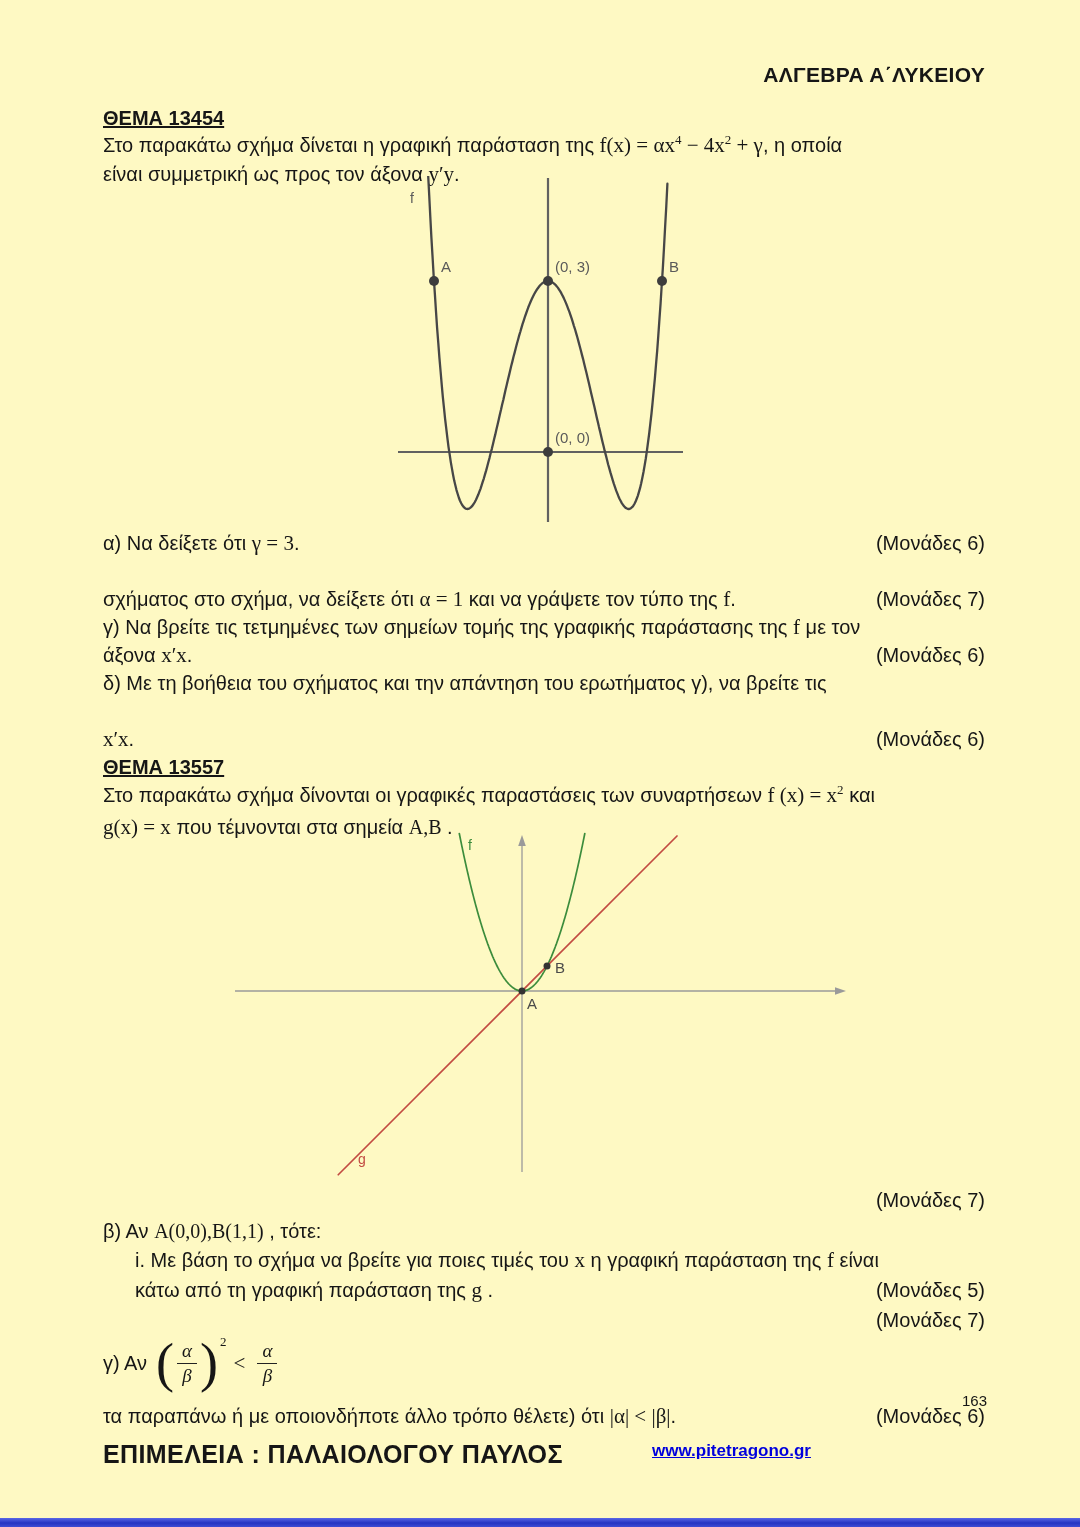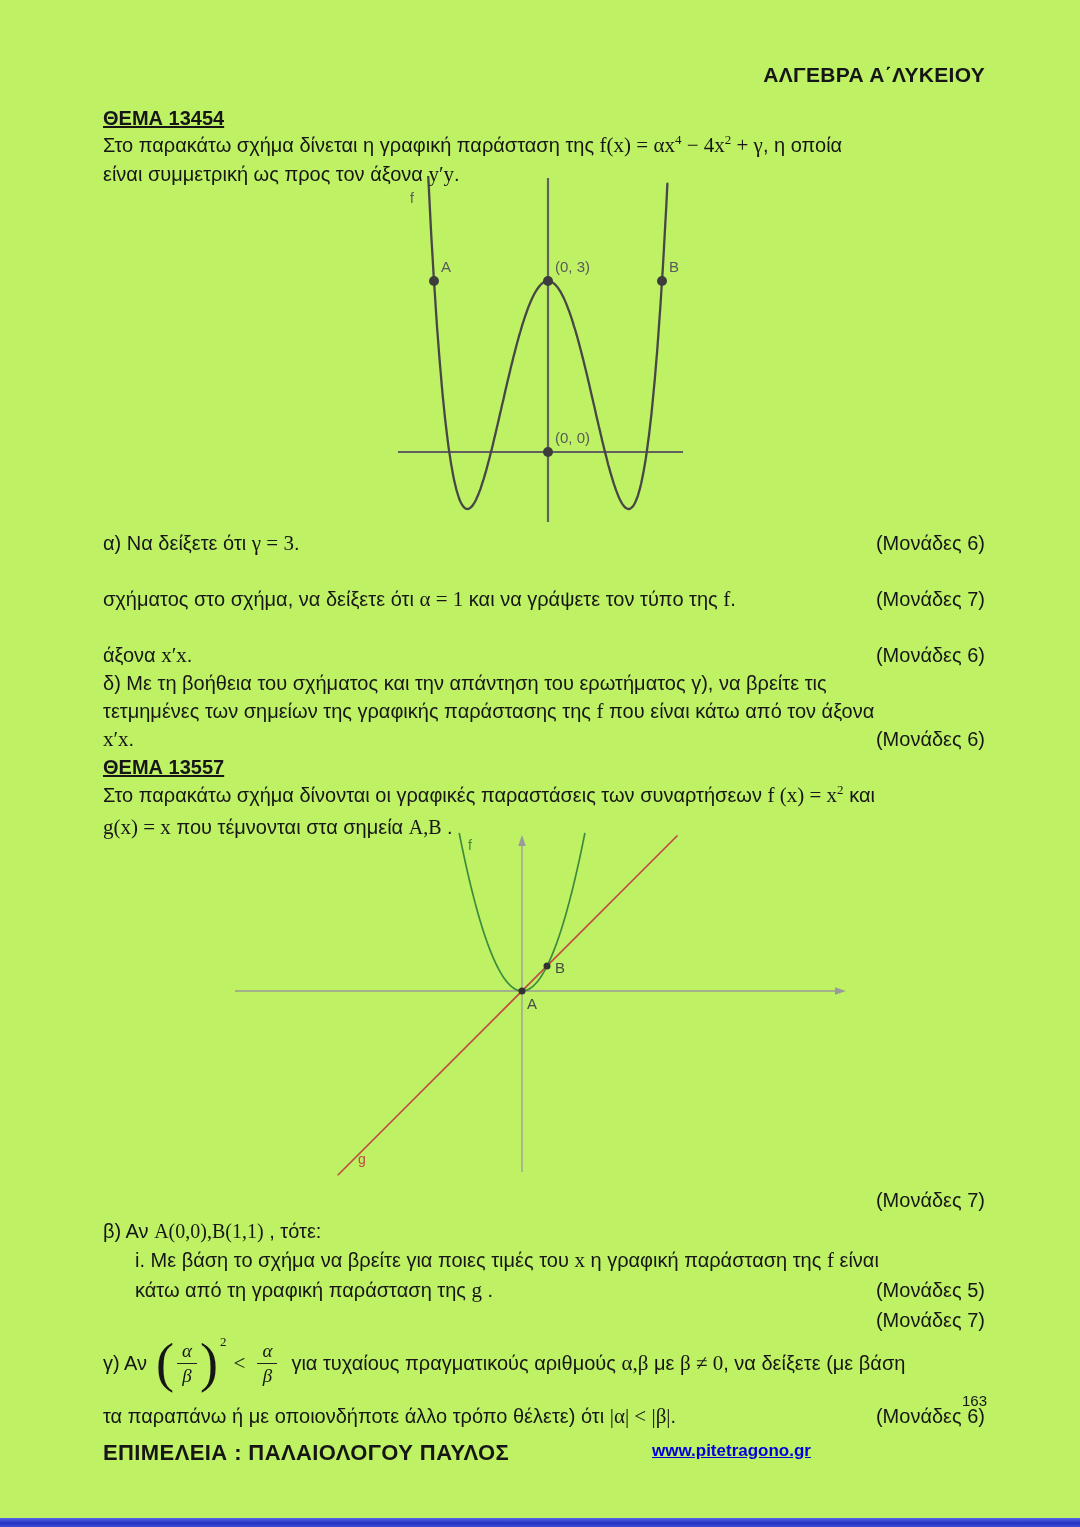--- a/index.html
+++ b/index.html
@@ -1,17 +1,17 @@
 <!DOCTYPE html>
 <html><head>
 <meta charset="utf-8">
 <style>
   *{margin:0;padding:0;box-sizing:border-box}
   html,body{background:#ffffff}
-  .page{position:relative;width:1080px;height:1527px;background:#bef264;overflow:hidden;
+  .page{position:relative;width:1080px;height:1527px;background:#fef9c3;overflow:hidden;
         font-family:"Liberation Sans",sans-serif;color:#161616}
   .hdr{position:absolute;top:63px;right:95px;font-size:21px;font-weight:bold;letter-spacing:.3px}
   .line{position:absolute;left:103px;width:882px;height:29px;font-size:20px;line-height:28px;white-space:nowrap}
   .ttl{font-weight:bold;text-decoration:underline}
   .pts{position:absolute;right:0;top:0}
   .tx{font-family:"Liberation Sans",sans-serif}
   .mi{font-family:"Liberation Serif",serif;font-size:21px}
   .mr{font-family:"Liberation Serif",serif;font-size:20px}
   sup.sp{font-size:13px;line-height:0;vertical-align:super}
   .ind{padding-left:32px}
@@ -19,21 +19,21 @@
   .bigfrac{display:inline-flex;align-items:center;margin:0 12px 0 8px}
   .paren{font-family:"Liberation Serif",serif;font-size:54px;font-weight:400;line-height:1;margin:0 1px}
   .frac{display:inline-flex;flex-direction:column;align-items:center;
         font-family:"Liberation Serif",serif;font-style:italic;font-size:19px;line-height:1.25;margin:0 2px}
   .fnum{border-bottom:1.4px solid #222;padding:0 5px}
   .fden{padding:0 5px}
   .fexp{font-family:"Liberation Serif",serif;font-size:13px;position:relative;top:-21px;left:1px}
   .frel{font-family:"Liberation Serif",serif;font-size:21px;margin:0 10px 0 8px}
   svg.graph{position:absolute}
   svg text{font-family:"Liberation Sans",sans-serif}
-  .ftr-left{position:absolute;left:103px;top:1440px;font-size:22px;font-weight:bold;letter-spacing:.4px}
+  .ftr-left{position:absolute;left:103px;top:1440px;font-size:25px;font-weight:bold;letter-spacing:.4px}
   .ftr-link{position:absolute;left:652px;top:1441px;font-size:17px;font-weight:bold;color:#0000dd;
             text-decoration:underline;cursor:pointer}
   .ftr-page{position:absolute;left:962px;top:1392px;font-family:Liberation Sans, sans-serif;font-size:15px}
   .bbar{position:absolute;left:0;right:0;bottom:0;height:9px;
         background:linear-gradient(180deg,#5a68e6 0%,#2434c2 55%,#3d4bd4 100%)}
 </style>
 </head>
 <body>
 
 <div class="page">
@@ -60,26 +60,26 @@
     </svg>
 
   <div class="line" style="top:529px">
     <span class="lt"><span class="tx">α) Να δείξετε ότι </span><span class="mi">γ = 3</span><span class="tx">.</span></span>
     <span class="pts">(Μονάδες 6)</span>
   </div>
   <div class="line" style="top:585px">
     <span class="lt"><span class="tx">σχήματος στο σχήμα, να δείξετε ότι </span><span class="mi">α = 1</span><span class="tx"> και να γράψετε τον τύπο της </span><span class="mi">f</span><span class="tx">.</span></span>
     <span class="pts">(Μονάδες 7)</span>
   </div>
+  <div class="line" style="top:613px"><span class="tx">γ) Να βρείτε τις τετμημένες των σημείων τομής της γραφικής παράστασης της </span><span class="mi">f</span><span class="tx"> με τον</span></div>
   <div class="line" style="top:641px">
     <span class="lt"><span class="tx">άξονα </span><span class="mi">x′x</span><span class="tx">.</span></span>
     <span class="pts">(Μονάδες 6)</span>
   </div>
   <div class="line" style="top:669px"><span class="tx">δ) Με τη βοήθεια του σχήματος και την απάντηση του ερωτήματος γ), να βρείτε τις</span></div>
-  <div class="line" style="top:697px"><span class="tx">τετμημένες των σημείων της γραφικής παράστασης της </span><span class="mi">f</span><span class="tx"> που είναι κάτω από τον άξονα</span></div>
   <div class="line" style="top:725px">
     <span class="lt"><span class="mi">x′x</span><span class="tx">.</span></span>
     <span class="pts">(Μονάδες 6)</span>
   </div>
 
   <div class="line ttl" style="top:753px">ΘΕΜΑ 13557</div>
   <div class="line" style="top:781px"><span class="tx">Στο παρακάτω σχήμα δίνονται οι γραφικές παραστάσεις των συναρτήσεων </span><span class="mi">f (x) = x</span><sup class="mi sp">2</sup><span class="tx"> και</span></div>
   <div class="line" style="top:813px"><span class="mi">g(x) = x</span><span class="tx"> που τέμνονται στα σημεία </span><span class="mr">A,B</span><span class="tx"> .</span></div>
 
   <svg id="graph2" class="graph" style="left:230px;top:831px" width="625" height="350" viewBox="0 0 625 350">
@@ -119,21 +119,20 @@
         <span class="fden">β</span>
       </span>
       <span class="paren">)</span>
       <sup class="fexp">2</sup>
       <span class="frel">&lt;</span>
       <span class="frac">
         <span class="fnum">α</span>
         <span class="fden">β</span>
       </span>
     </span>
-    <span class="lt"><span class="tx">για τυχαίους πραγματικούς αριθμούς </span><span class="mi">α,β</span><span class="tx"> με </span><span class="mi">β ≠ 0</span><span class="tx">, να δείξετε (με βάση</span></span>
   </div>
   <div class="line" style="top:1402px">
     <span class="lt"><span class="tx">τα παραπάνω ή με οποιονδήποτε άλλο τρόπο θέλετε) ότι </span><span class="mi">|α| &lt; |β|</span><span class="tx">.</span></span>
     <span class="pts">(Μονάδες 6)</span>
   </div>
 
   <div class="ftr-left">ΕΠΙΜΕΛΕΙΑ : ΠΑΛΑΙΟΛΟΓΟΥ ΠΑΥΛΟΣ</div>
   <a class="ftr-link">www.pitetragono.gr</a>
   <div class="ftr-page">163</div>
   <div class="bbar"></div>

